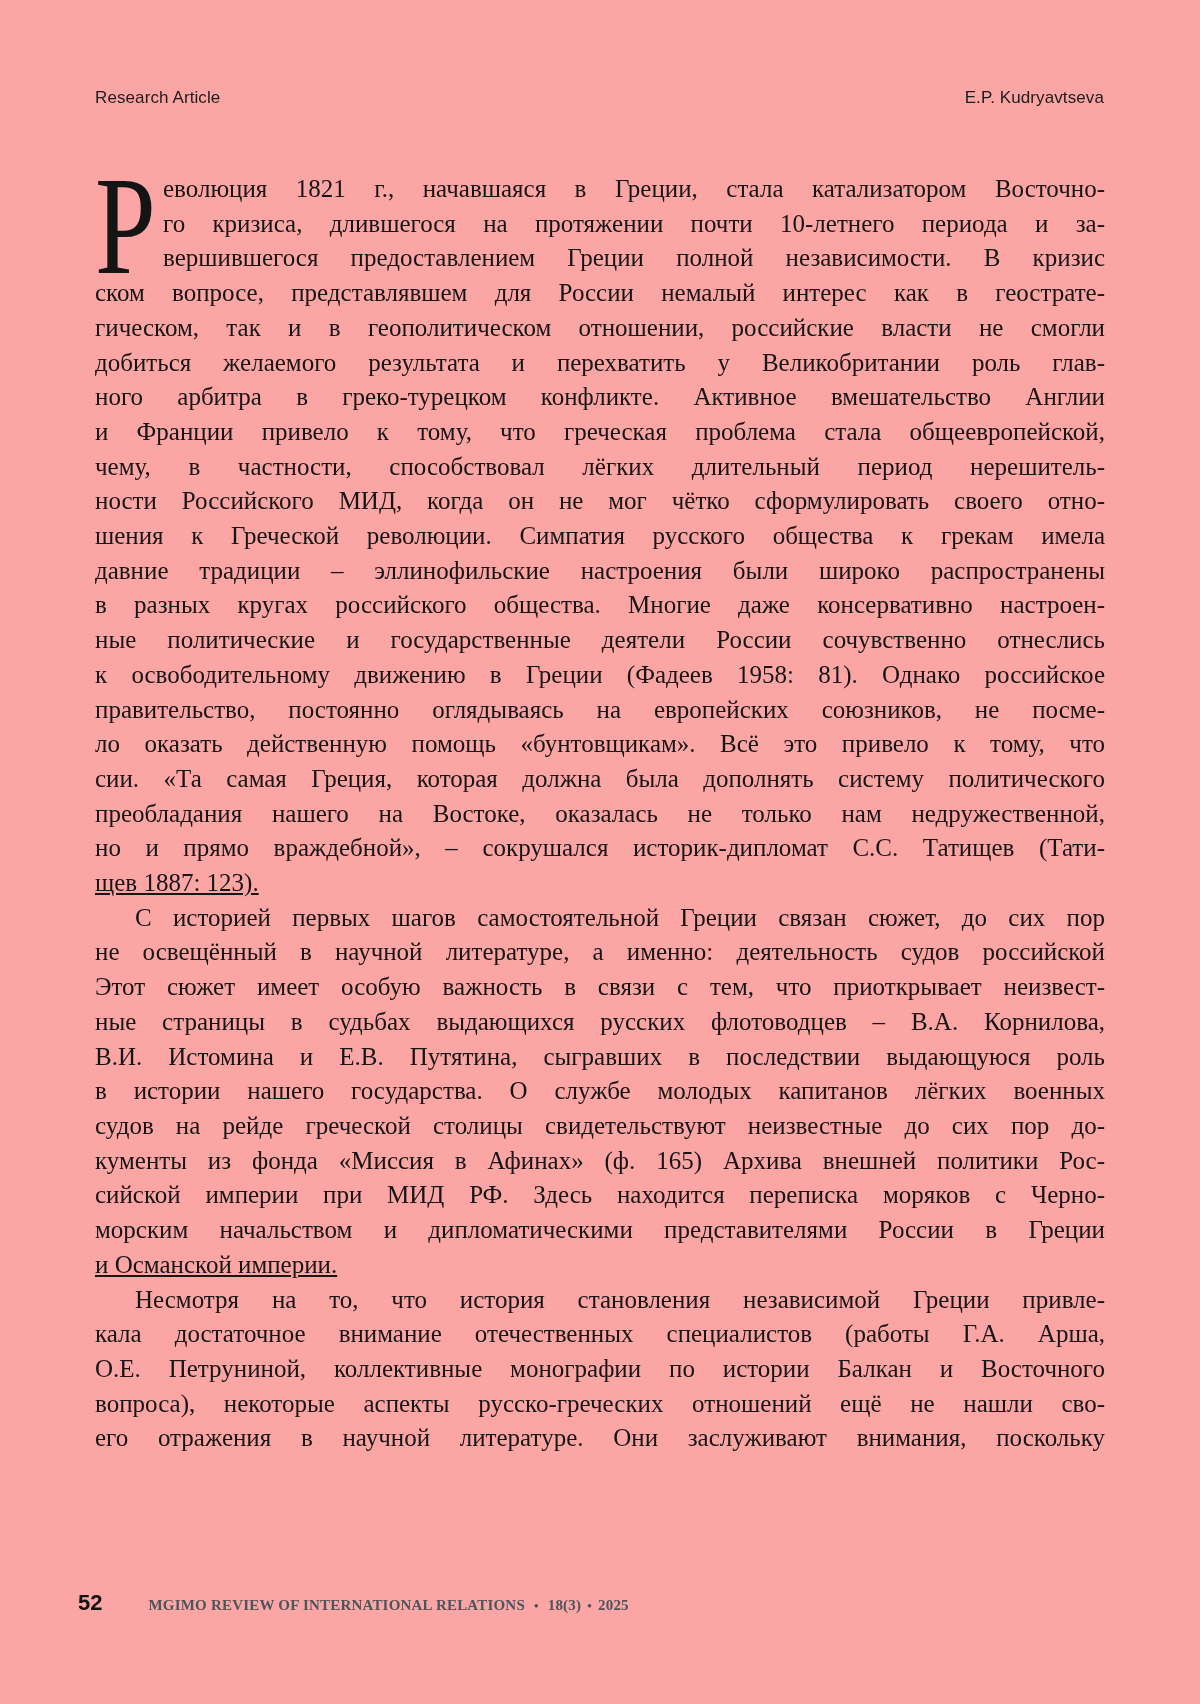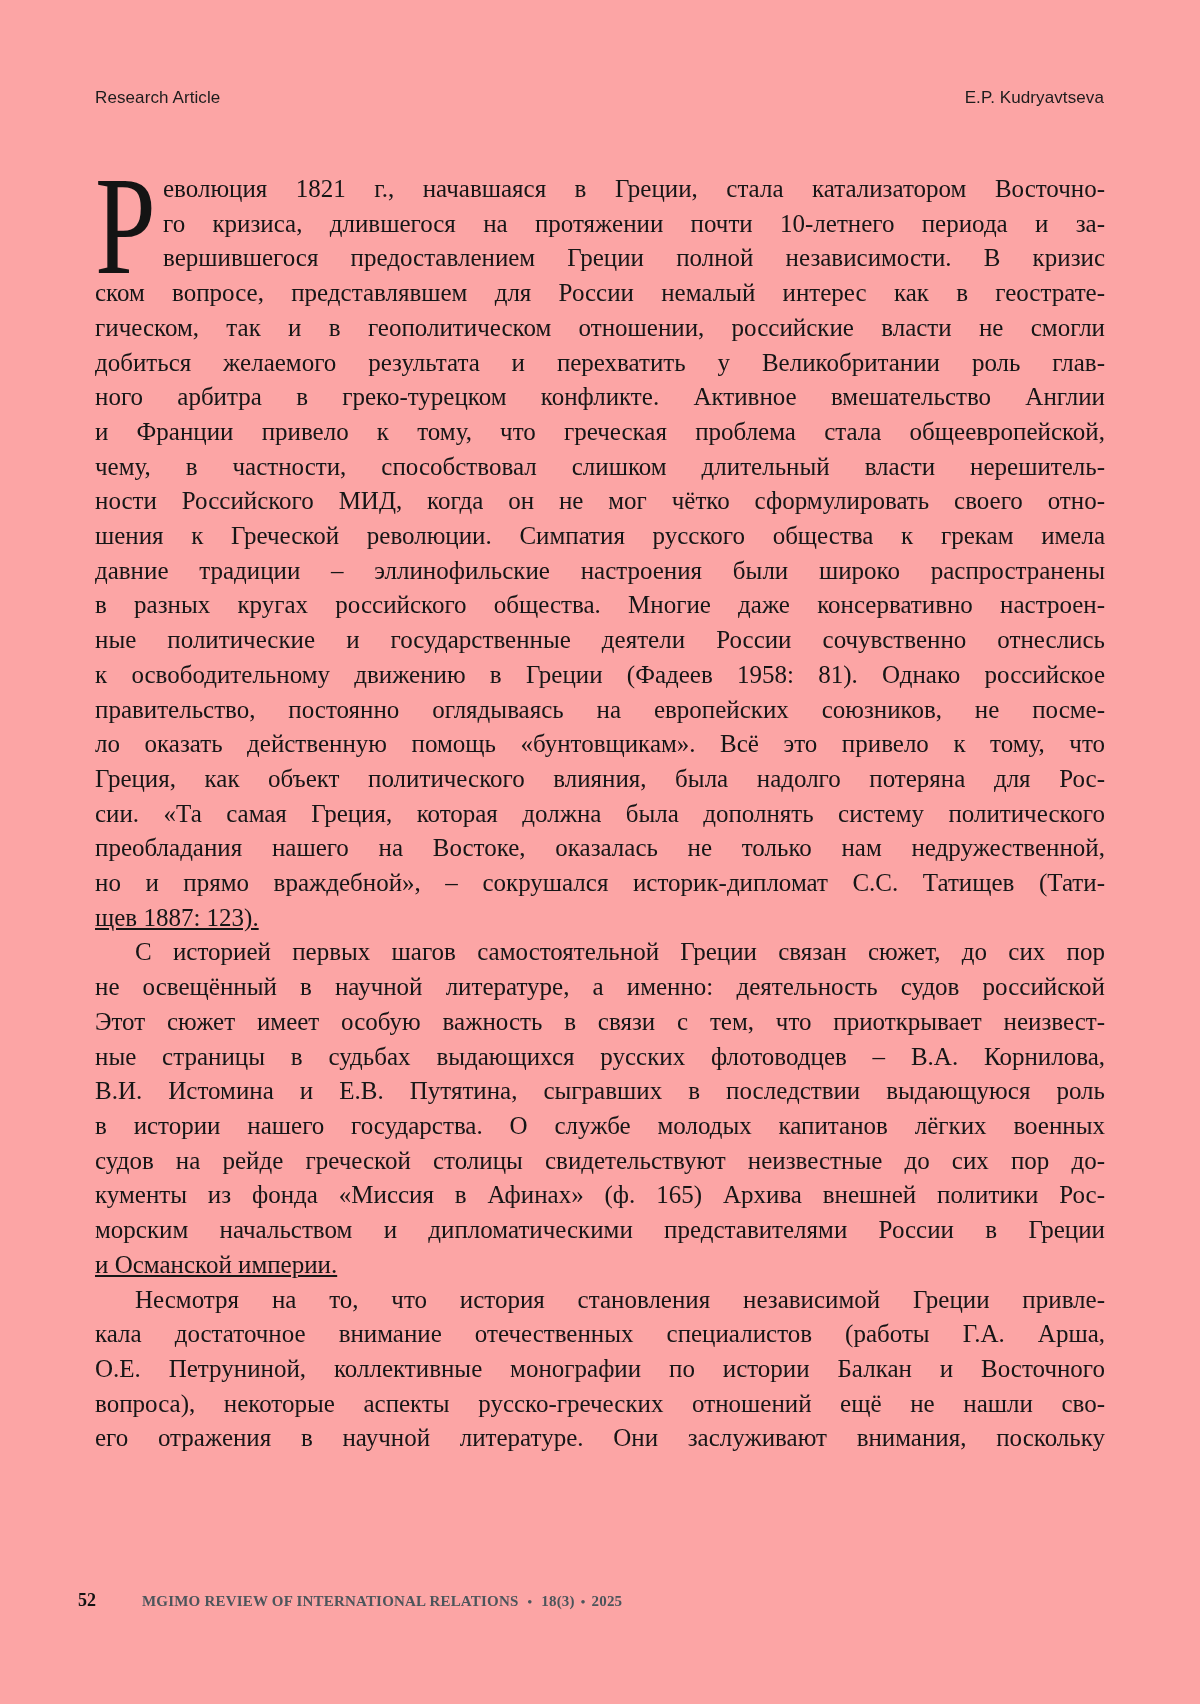--- a/index.html
+++ b/index.html
@@ -60,23 +60,23 @@
   
   .page-footer {
     position: absolute;
     left: 78px;
     right: 95px;
     top: 1590px;
     display: flex;
     align-items: baseline;
   }
   .page-number {
-    font-family: Liberation Serif, serif;
+    font-family: Liberation Sans, sans-serif;
     font-weight: bold;
-    font-size: 18px;
+    font-size: 22px;
     color: #121212;
   }
   .journal-line {
     font-family: Liberation Serif, serif;
     font-weight: bold;
     font-size: 15px;
     letter-spacing: 0.2px;
     color: #4c555b;
     margin-left: 46px;
   }
@@ -97,44 +97,44 @@
       <div class="para">
         <span class="dropcap">Р</span>
         <div class="line first">еволюция 1821 г., начавшаяся в Греции, стала катализатором Восточно-</div>
         <div class="line">го кризиса, длившегося на протяжении почти 10-летнего периода и за-</div>
         <div class="line">вершившегося предоставлением Греции полной независимости. В кризис</div>
         <div class="line">ском вопросе, представлявшем для России немалый интерес как в геострате-</div>
         <div class="line">гическом, так и в геополитическом отношении, российские власти не смогли</div>
         <div class="line">добиться желаемого результата и перехватить у Великобритании роль глав-</div>
         <div class="line">ного арбитра в греко-турецком конфликте. Активное вмешательство Англии</div>
         <div class="line">и Франции привело к тому, что греческая проблема стала общеевропейской,</div>
-        <div class="line">чему, в частности, способствовал слишком длительный власти нерешитель-</div>
+        <div class="line">чему, в частности, способствовал лёгких длительный период нерешитель-</div>
         <div class="line">ности Российского МИД, когда он не мог чётко сформулировать своего отно-</div>
         <div class="line">шения к Греческой революции. Симпатия русского общества к грекам имела</div>
         <div class="line">давние традиции – эллинофильские настроения были широко распространены</div>
         <div class="line">в разных кругах российского общества. Многие даже консервативно настроен-</div>
         <div class="line">ные политические и государственные деятели России сочувственно отнеслись</div>
         <div class="line">к освободительному движению в Греции (Фадеев 1958: 81). Однако российское</div>
         <div class="line">правительство, постоянно оглядываясь на европейских союзников, не посме-</div>
         <div class="line">ло оказать действенную помощь «бунтовщикам». Всё это привело к тому, что</div>
-        <div class="line">Греция, как объект политического влияния, была надолго потеряна для Рос-</div>
         <div class="line">сии. «Та самая Греция, которая должна была дополнять систему политического</div>
         <div class="line">преобладания нашего на Востоке, оказалась не только нам недружественной,</div>
         <div class="line">но и прямо враждебной», – сокрушался историк-дипломат С.С. Татищев (Тати-</div>
         <div class="line last">щев 1887: 123).</div>
       </div>
       <div class="para indent-first">
         <div class="line first">С историей первых шагов самостоятельной Греции связан сюжет, до сих пор</div>
         <div class="line">не освещённый в научной литературе, а именно: деятельность судов российской</div>
         <div class="line">Этот сюжет имеет особую важность в связи с тем, что приоткрывает неизвест-</div>
         <div class="line">ные страницы в судьбах выдающихся русских флотоводцев – В.А. Корнилова,</div>
         <div class="line">В.И. Истомина и Е.В. Путятина, сыгравших в последствии выдающуюся роль</div>
         <div class="line">в истории нашего государства. О службе молодых капитанов лёгких военных</div>
         <div class="line">судов на рейде греческой столицы свидетельствуют неизвестные до сих пор до-</div>
         <div class="line">кументы из фонда «Миссия в Афинах» (ф. 165) Архива внешней политики Рос-</div>
+        <div class="line">сийской империи при МИД РФ. Здесь находится переписка моряков с Черно-</div>
         <div class="line">морским начальством и дипломатическими представителями России в Греции</div>
         <div class="line last">и Османской империи.</div>
       </div>
       <div class="para indent-first">
         <div class="line first">Несмотря на то, что история становления независимой Греции привле-</div>
         <div class="line">кала достаточное внимание отечественных специалистов (работы Г.А. Арша,</div>
         <div class="line">О.Е. Петруниной, коллективные монографии по истории Балкан и Восточного</div>
         <div class="line">вопроса), некоторые аспекты русско-греческих отношений ещё не нашли сво-</div>
         <div class="line">его отражения в научной литературе. Они заслуживают внимания, поскольку</div>
       </div>

